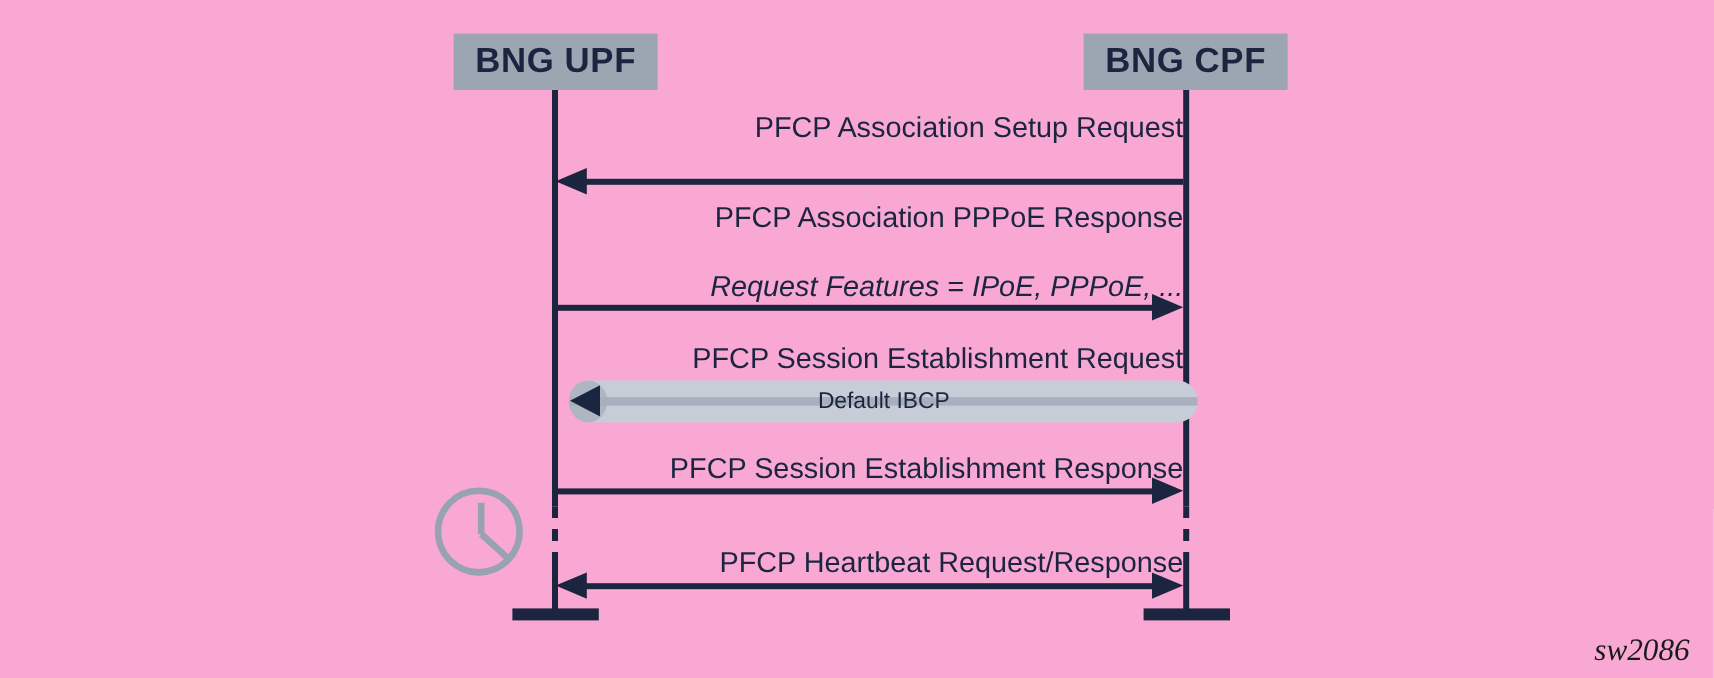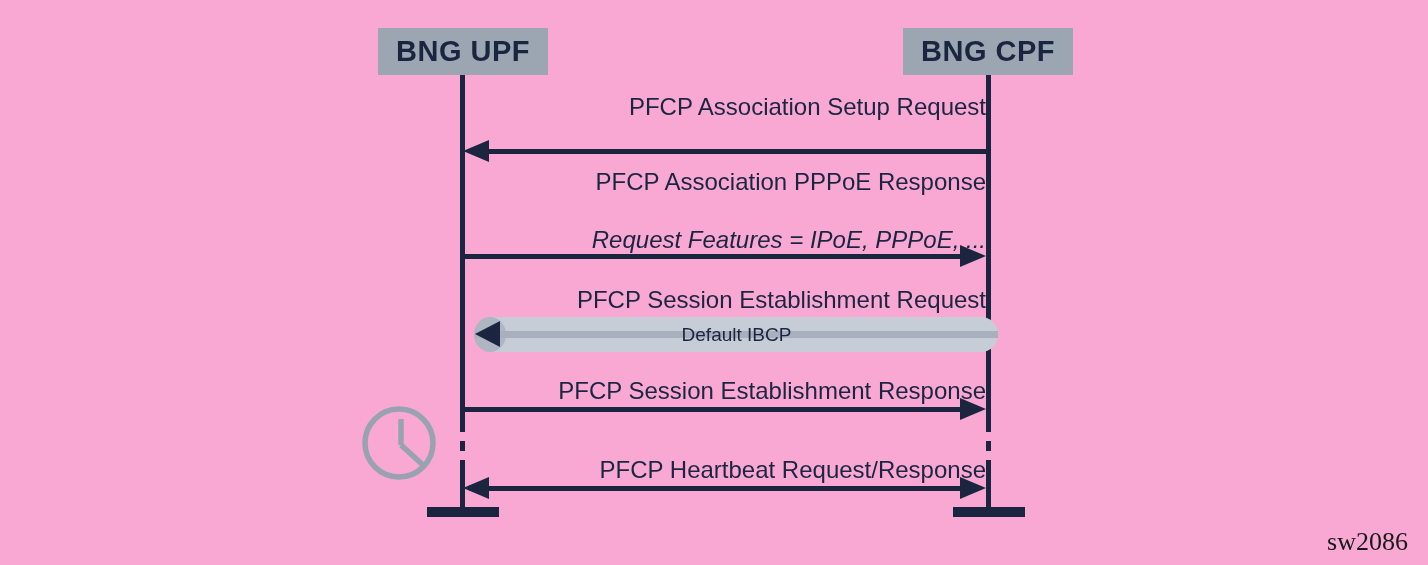--- a/index.html
+++ b/index.html
@@ -65,21 +65,21 @@
         border-top:13px solid transparent;border-bottom:13px solid transparent;
         border-right:25px solid var(--navy);}
   .tube-label{position:absolute;left:0;top:0;width:100%;height:35px;display:flex;
         align-items:center;justify-content:center;font-size:19px;color:var(--navy);z-index:2;}
 
   
   .clock{position:absolute;left:360px;top:403px;}
 
   
   .figure-id{position:absolute;right:20px;top:527px;font-family:"Liberation Serif",serif;
-        font-size:26px;color:var(--figure-label);text-align:center;}
+        font-style:italic;font-size:26px;color:var(--figure-label);text-align:center;}
 </style>
 </head>
 <body>
 
 <div class="stage">
 
   <div class="actor upf">
     <span class="actor-label">BNG UPF</span>
   </div>
   <div class="actor cpf">

